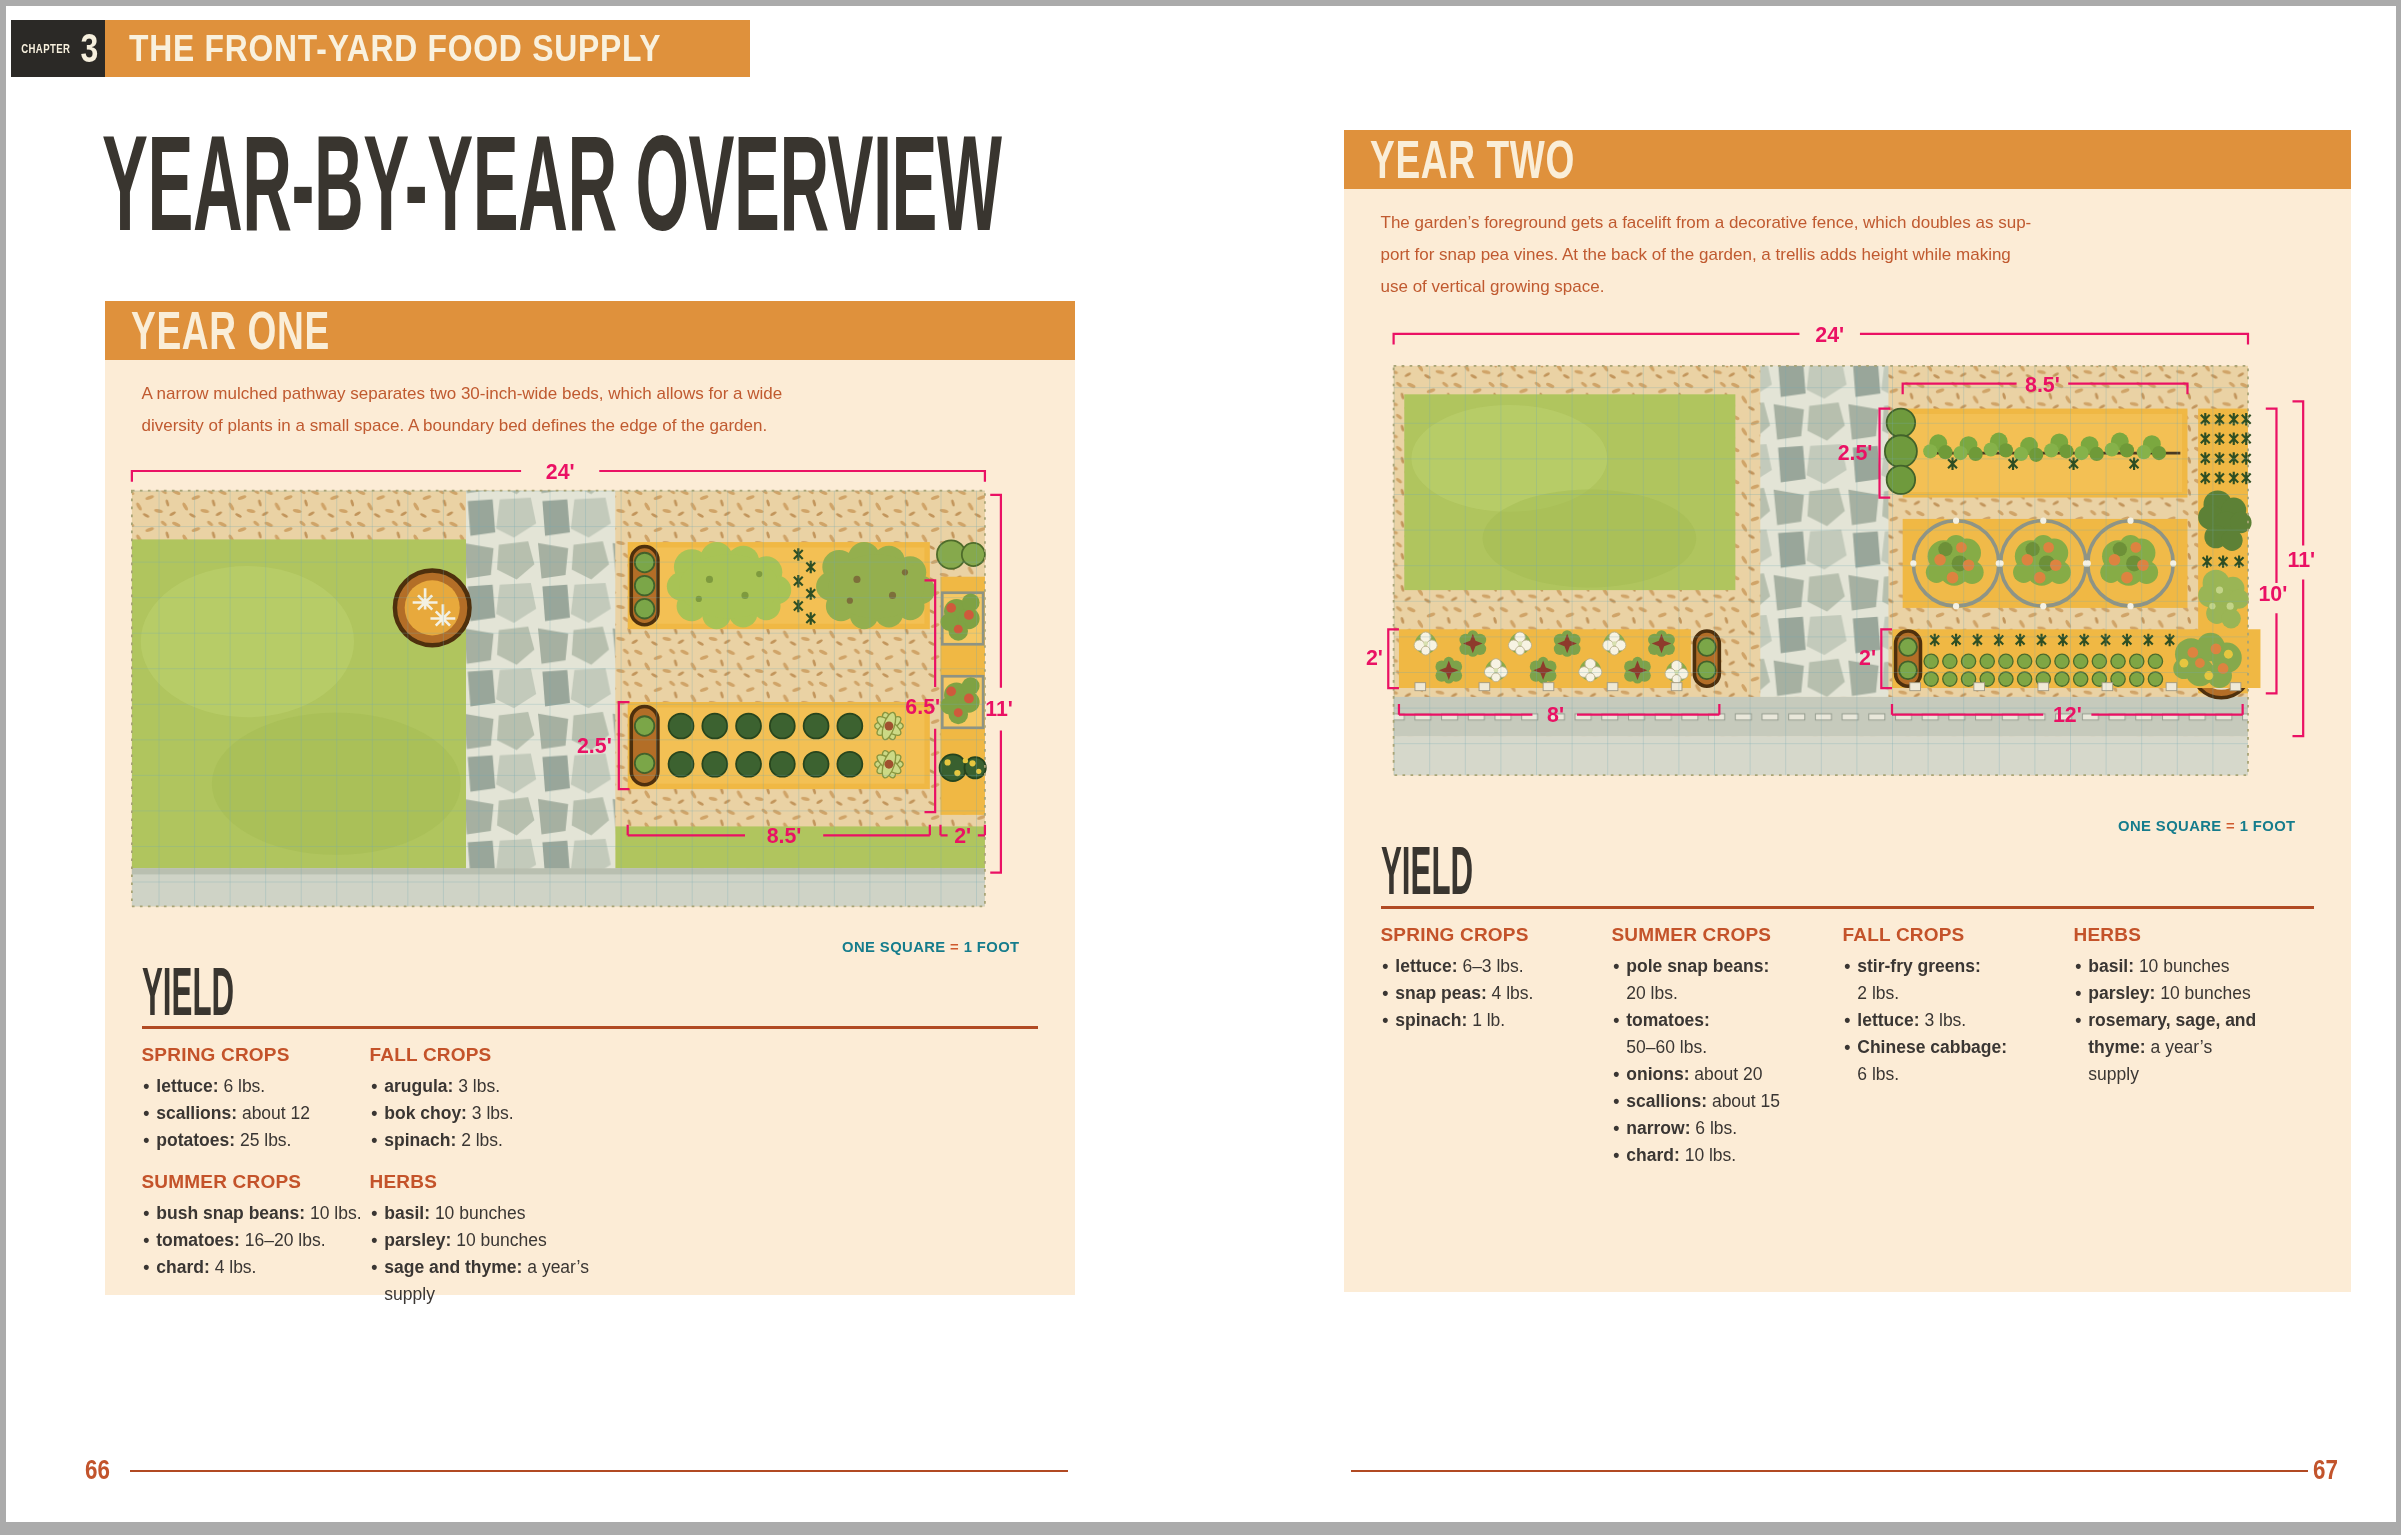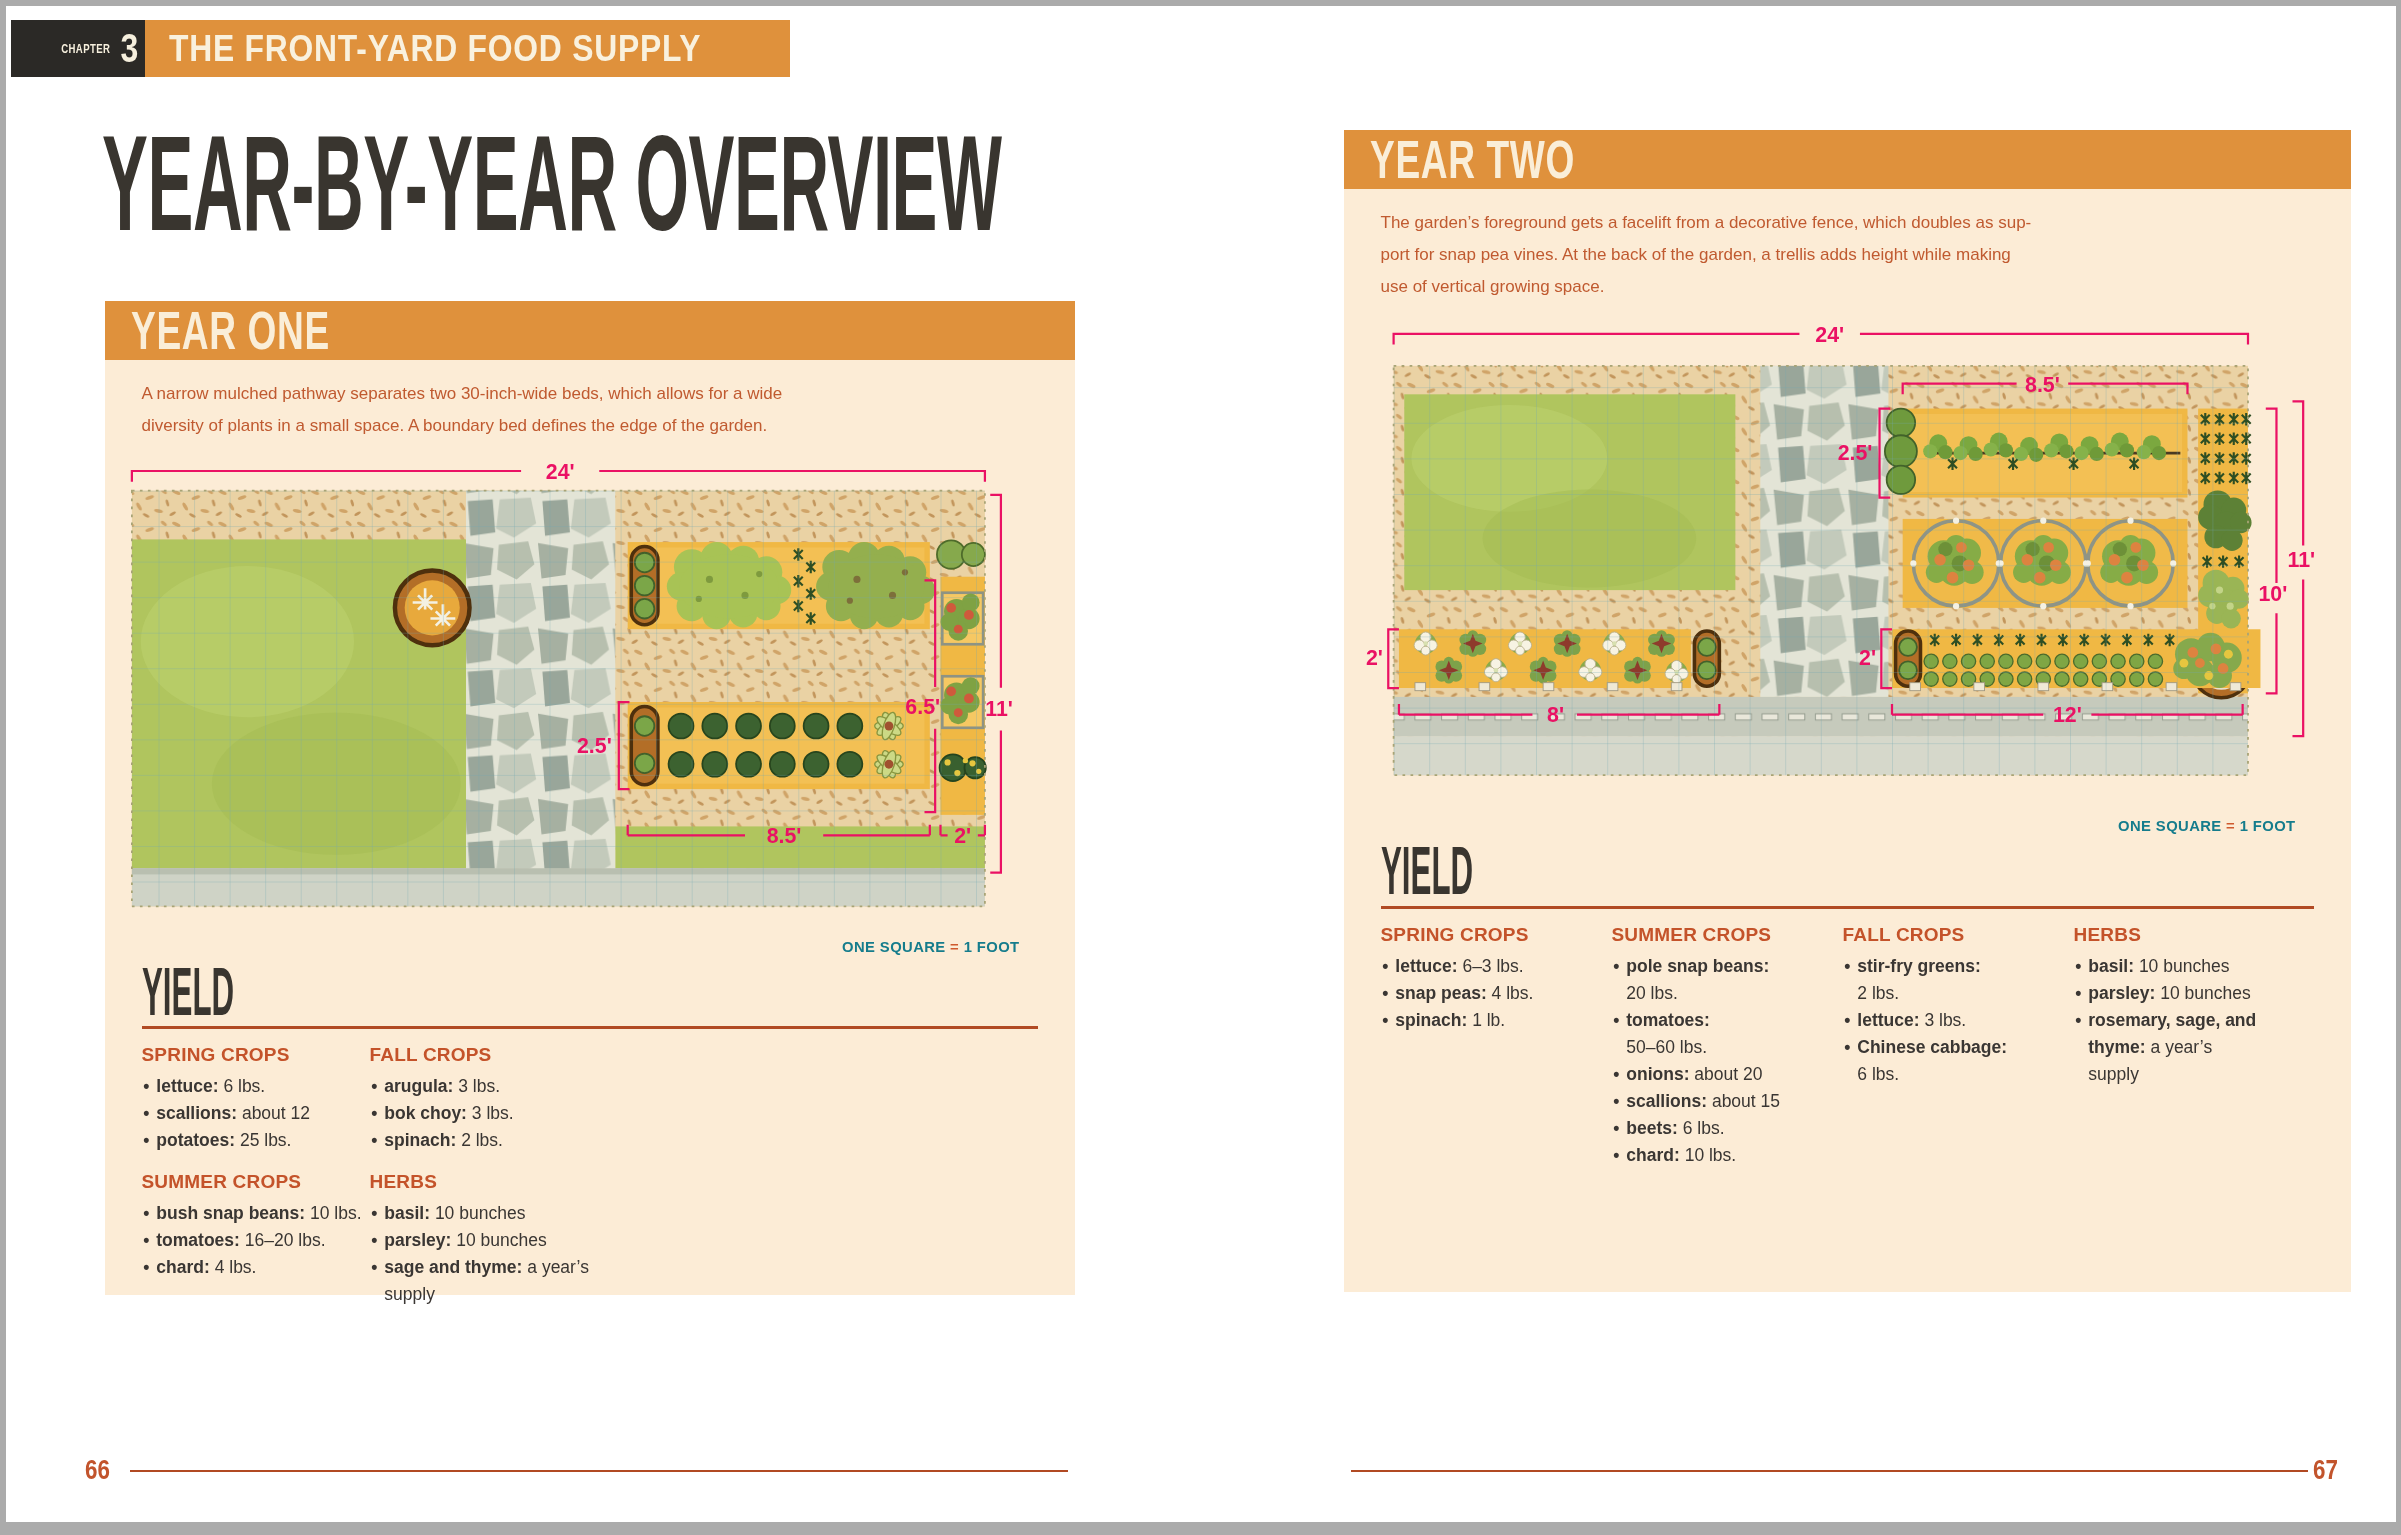--- a/index.html
+++ b/index.html
@@ -3,21 +3,21 @@
 <meta charset="utf-8">
 <style>
   html,body{margin:0;padding:0;}
   body{width:2401px;height:1536px;position:relative;background:#ababab;
        font-family:"Liberation Sans",sans-serif;overflow:hidden;}
   .sheet{position:absolute;left:5.5px;top:5.5px;width:2390px;height:1516px;background:#ffffff;}
   .squeeze{display:inline-block;transform-origin:0 50%;white-space:nowrap;}
 
   
   .chapter-banner{position:absolute;left:5.5px;top:14.8px;height:57px;display:flex;}
-  .chapter-box{width:94px;background:#2b2926;color:#f6efdd;display:flex;align-items:center;justify-content:center;padding-left:40px;}
+  .chapter-box{width:94px;background:#2b2926;color:#f6efdd;display:flex;align-items:center;justify-content:center;}
   .ch-label{font-size:12px;font-weight:bold;letter-spacing:0.5px;transform:scaleX(.8);display:inline-block;}
   .ch-num{font-size:41px;font-weight:bold;transform:scaleX(.78);display:inline-block;margin-left:1.8px;}
   .banner-bar{width:621px;background:#df913c;display:flex;align-items:center;padding-left:24px;}
   .banner-bar .squeeze{font-size:37px;font-weight:bold;color:#f9f1de;transform:scaleX(.86);letter-spacing:0.9px;}
 
   
   .main-title{position:absolute;left:96px;top:113px;margin:0;font-size:135px;line-height:129px;
               font-weight:bold;color:#39352f;}
   .main-title .squeeze{transform:scaleX(.51);letter-spacing:-0.9px;}
 
@@ -721,21 +721,21 @@
           <div class="crop-section">
             <h3 class="crop-title">SUMMER CROPS</h3>
             <ul class="crop-list">
 
             <li><span class="cname">pole snap beans:</span><span class="cval">
 20 lbs.</span></li>
                 <li><span class="cname">tomatoes:</span><span class="cval">
 50–60 lbs.</span></li>
                 <li><span class="cname">onions:</span><span class="cval">about 20</span></li>
                 <li><span class="cname">scallions:</span><span class="cval">about 15</span></li>
-                <li><span class="cname">beets:</span><span class="cval">6 lbs.</span></li>
+                <li><span class="cname">narrow:</span><span class="cval">6 lbs.</span></li>
                 <li><span class="cname">chard:</span><span class="cval">10 lbs.</span></li>
               </ul>
           </div>
         </div>
         <div class="ycol">
           <div class="crop-section">
             <h3 class="crop-title">FALL CROPS</h3>
             <ul class="crop-list">
 
             <li><span class="cname">stir-fry greens:</span><span class="cval">

